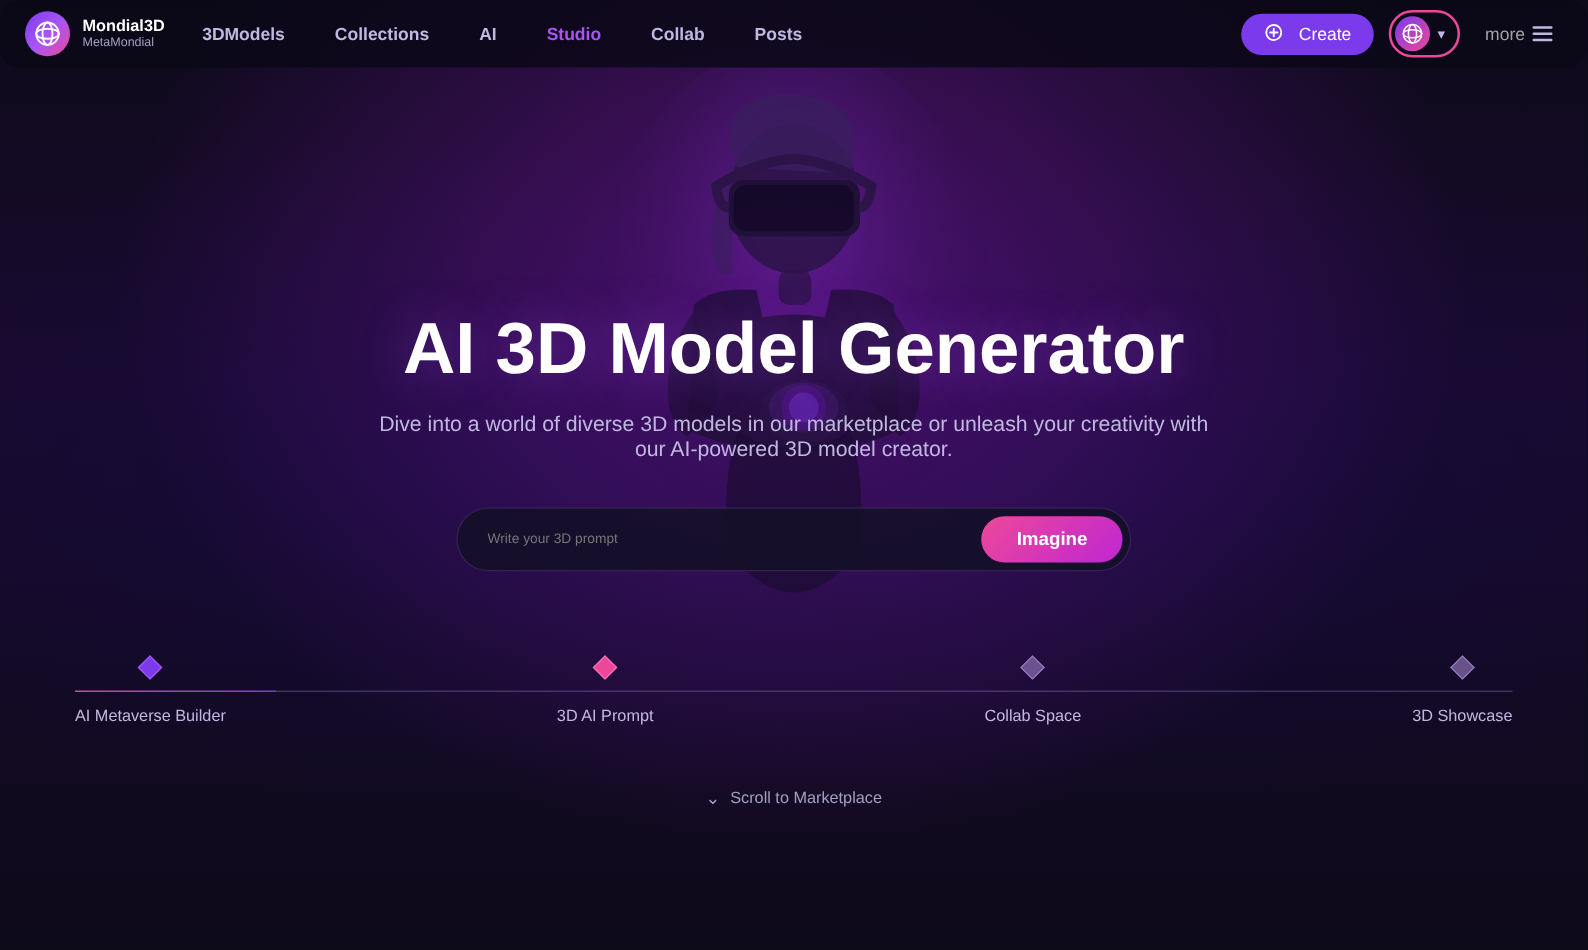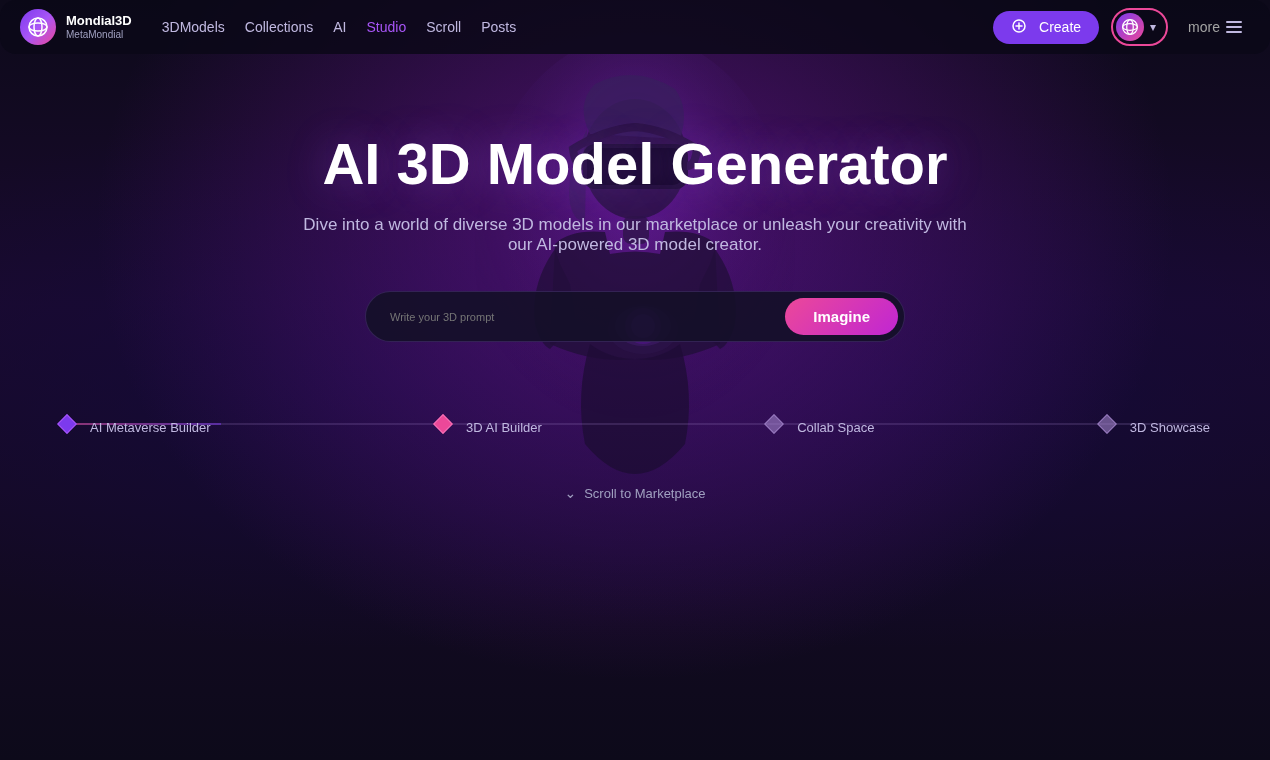--- a/index.html
+++ b/index.html
@@ -64,22 +64,23 @@
     }
 
     .logo-subtitle {
       font-size: 10px;
       color: #a0a0c0;
     }
 
     .nav-links {
       display: flex;
       align-items: center;
-      gap: 20px;
+      gap: 40px;
       flex: 1;
+      font-weight: bold;
     }
 
     .nav-link {
       font-size: 14px;
       color: #c0b8e0;
       cursor: pointer;
       text-decoration: none;
     }
 
     .nav-link.active {
@@ -164,20 +165,21 @@
     
     .hero {
       position: absolute;
       top: 0;
       left: 0;
       right: 0;
       bottom: 0;
       display: flex;
       flex-direction: column;
       align-items: center;
+      justify-content: center;
     }
 
     
     .bg-overlay {
       position: absolute;
       top: 0;
       left: 0;
       right: 0;
       bottom: 0;
       background: 
@@ -293,21 +295,21 @@
       top: 50%;
       left: 0;
       width: 14%;
       height: 1px;
       background: linear-gradient(90deg, #ec4899, #7c3aed);
       transform: translateY(-50%);
     }
 
     .timeline-item {
       display: flex;
-      flex-direction: row;
+      flex-direction: column;
       align-items: center;
       gap: 16px;
       position: relative;
       z-index: 2;
     }
 
     .timeline-dot {
       width: 14px;
       height: 14px;
       transform: rotate(45deg);
@@ -367,21 +369,21 @@
       <span class="logo-title">Mondial3D</span>
       <span class="logo-subtitle">MetaMondial</span>
     </div>
   </div>
 
   <div class="nav-links">
     <a class="nav-link">3DModels</a>
     <a class="nav-link">Collections</a>
     <a class="nav-link">AI</a>
     <a class="nav-link active">Studio</a>
-    <a class="nav-link">Scroll</a>
+    <a class="nav-link">Collab</a>
     <a class="nav-link">Posts</a>
   </div>
 
   <div class="nav-right">
     <button class="create-btn">
       <span class="create-icon">
         <svg width="16" height="16" viewBox="0 0 16 16" fill="none">
           <circle cx="8" cy="8" r="6" stroke="white" stroke-width="1.5" fill="none"></circle>
           <path d="M5 8h6M8 5v6" stroke="white" stroke-width="1.5" stroke-linecap="round"></path>
         </svg>
@@ -474,21 +476,21 @@
       <div class="timeline-line"></div>
       <div class="timeline-line-active"></div>
 
       <div class="timeline-item">
         <div class="timeline-dot active-start"></div>
         <span class="timeline-label">AI Metaverse Builder</span>
       </div>
 
       <div class="timeline-item">
         <div class="timeline-dot active-end"></div>
-        <span class="timeline-label">3D AI Builder</span>
+        <span class="timeline-label">3D AI Prompt</span>
       </div>
 
 
       <div class="timeline-item">
         <div class="timeline-dot"></div>
         <span class="timeline-label">Collab Space</span>
       </div>
 
       <div class="timeline-item">
         <div class="timeline-dot"></div>

